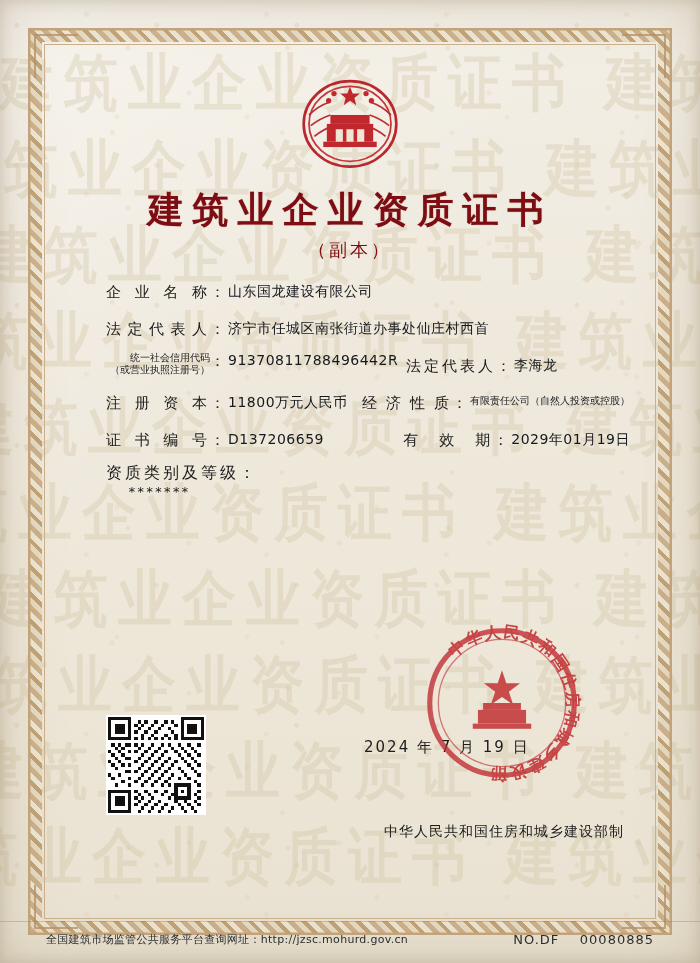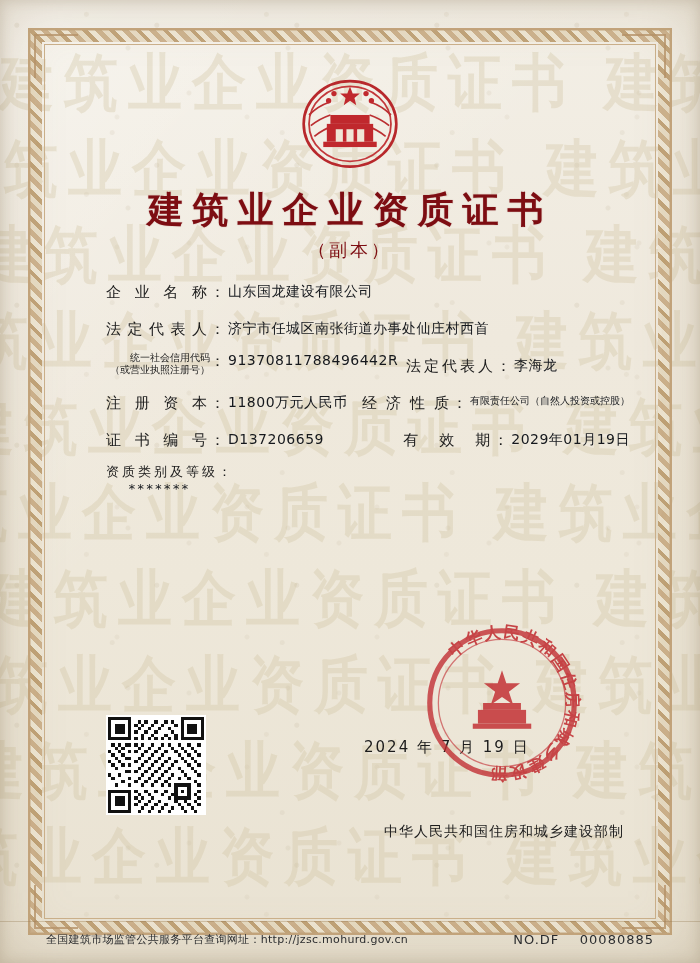--- a/index.html
+++ b/index.html
@@ -174,21 +174,21 @@
   }
   .value.tiny {
     font-size: 10px;
     letter-spacing: 0;
   }
   .label-w1 { width: 104px; text-align: justify; text-align-last: justify; }
   .label-w2 { width: 90px; text-align: justify; text-align-last: justify; }
 
   .cat-title {
     font-family: "DejaVu Sans", sans-serif;
-    font-size: 13px;
+    font-size: 16px;
     color: #1c1c1c;
     letter-spacing: 3px;
     margin-top: 4px;
   }
   .cat-body {
     font-family: "DejaVu Sans", sans-serif;
     font-size: 14px;
     color: #15181d;
     margin-top: 8px;
     padding-left: 22px;

